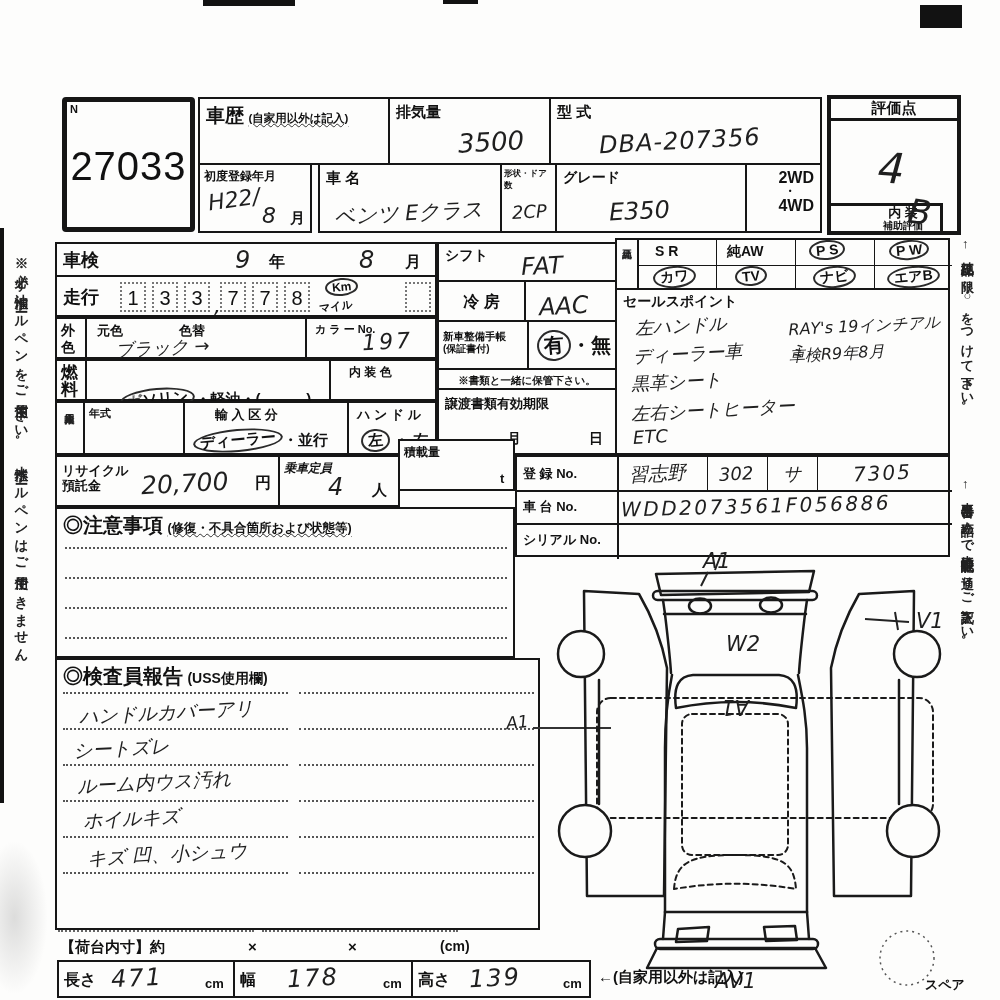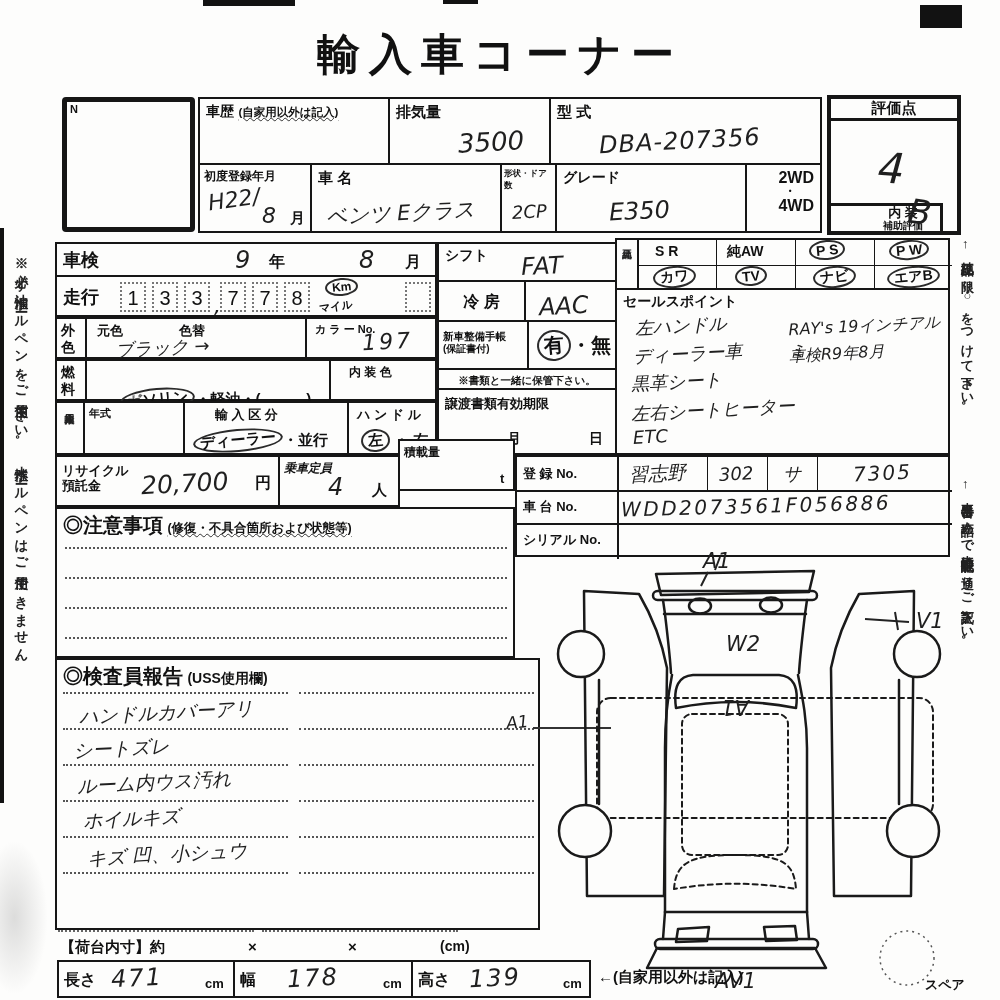--- a/index.html
+++ b/index.html
@@ -26,46 +26,46 @@
   <div class="art" style="left:203px;top:0;width:92px;height:6px;"></div>
   <div class="art" style="left:443px;top:0;width:35px;height:4px;"></div>
   <div class="art" style="left:920px;top:5px;width:42px;height:23px;"></div>
   <div class="art" style="left:0;top:228px;width:4px;height:575px;"></div>
   <div class="abs" style="left:0;top:840px;width:48px;height:155px;background:radial-gradient(ellipse at 30% 50%, #9a9a9a55, transparent 70%);"></div>
 
   <div class="abs vtext" style="left:12px;top:248px;height:580px;font-size:13.5px;letter-spacing:2px;">※必ず油性ボールペンをご使用下さい。 水性ボールペンはご使用できません。</div>
   <div class="abs vtext" style="left:958px;top:238px;height:230px;font-size:13px;letter-spacing:1px;">←純正品に限り○をつけて下さい。</div>
   <div class="abs vtext" style="left:958px;top:478px;height:400px;font-size:13px;letter-spacing:1px;">←車台番号は左詰めで車検証記載の通りご記入下さい。</div>
 
-  <div class="abs lbl" style="left:0;top:26px;width:1000px;text-align:center;font-size:43px;letter-spacing:9px;">輸入車コーナー</div>
 
   <div class="cell" style="left:62px;top:97px;width:133px;height:135px;border-width:5px;border-radius:4px;">
     <span class="abs lbl" style="left:3px;top:1px;font-size:11px;">N</span>
+    <div class="abs" style="left:0;top:42px;width:123px;text-align:center;font-size:40px;letter-spacing:1px;">27033</div>
   </div>
 
   <div class="cell" style="left:198px;top:97px;width:192px;height:68px;">
-    <span class="lbl" style="font-size:14px;margin:4px 0 8px 6px;display:inline-block;">車歴</span>
+    <span class="lbl" style="font-size:19px;margin:4px 0 8px 6px;display:inline-block;">車歴</span>
     <span class="lbl wavy" style="font-size:11.5px;">(自家用以外は記入)</span>
   </div>
   <div class="cell" style="left:388px;top:97px;width:163px;height:68px;">
     <span class="lbl" style="font-size:15px;margin:4px 0 0 6px;display:inline-block;">排気量</span>
     <span class="abs hw rot" style="left:68px;top:28px;font-size:26px;">3500</span>
   </div>
   <div class="cell" style="left:549px;top:97px;width:273px;height:68px;">
     <span class="lbl" style="font-size:15px;margin:4px 0 0 6px;display:inline-block;">型 式</span>
     <span class="abs hw rot" style="left:48px;top:28px;font-size:24px;letter-spacing:1px;">DBA-207356</span>
   </div>
 
   <div class="cell" style="left:198px;top:163px;width:114px;height:70px;">
     <span class="lbl" style="font-size:12px;margin:3px 0 0 4px;display:inline-block;">初度登録年月</span>
     <span class="abs hw" style="left:8px;top:22px;font-size:22px;transform:rotate(-8deg);">H22/</span>
     <span class="abs hw" style="left:62px;top:38px;font-size:22px;">8</span>
     <span class="abs lbl" style="left:90px;top:44px;font-size:15px;">月</span>
   </div>
-  <div class="cell" style="left:310px;top:163px;width:228px;height:70px;">
+  <div class="cell" style="left:318px;top:163px;width:228px;height:70px;">
     <span class="lbl" style="font-size:15px;margin:4px 0 0 6px;display:inline-block;">車 名</span>
     <span class="abs hw rot" style="left:14px;top:34px;font-size:21px;">ベンツ Eクラス</span>
   </div>
   <div class="cell" style="left:500px;top:163px;width:57px;height:70px;">
     <span class="lbl" style="font-size:8.5px;margin:3px 0 0 2px;display:inline-block;">形状・ドア数</span>
     <span class="abs hw rot" style="left:10px;top:36px;font-size:18px;">2CP</span>
   </div>
   <div class="cell" style="left:555px;top:163px;width:192px;height:70px;">
     <span class="lbl" style="font-size:14px;margin:4px 0 0 6px;display:inline-block;">グレード</span>
     <span class="abs hw rot" style="left:52px;top:32px;font-size:24px;">E350</span>
@@ -115,21 +115,21 @@
     <div class="abs" style="left:28px;top:0;width:0;height:42px;border-left:2px solid #161616;"></div>
     <span class="abs lbl" style="left:40px;top:3px;font-size:13px;">元色</span>
     <span class="abs lbl" style="left:122px;top:3px;font-size:13px;">色替</span>
     <span class="abs hw rot" style="left:58px;top:17px;font-size:18px;">ブラック →</span>
     <div class="abs" style="left:248px;top:0;width:0;height:42px;border-left:2px solid #161616;"></div>
     <span class="abs lbl" style="left:258px;top:3px;font-size:11px;">カ ラ ー No.</span>
     <span class="abs hw rot" style="left:305px;top:10px;font-size:22px;letter-spacing:3px;">197</span>
   </div>
 
   <div class="cell" style="left:55px;top:359px;width:382px;height:42px;">
-    <span class="abs lbl" style="left:4px;top:3px;width:18px;font-size:14px;word-break:break-all;line-height:17px;">燃料</span>
+    <span class="abs lbl" style="left:4px;top:3px;width:18px;font-size:17px;word-break:break-all;line-height:17px;">燃料</span>
     <div class="abs" style="left:28px;top:0;width:0;height:42px;border-left:2px solid #161616;"></div>
     <span class="abs" style="left:38px;top:10px;font-size:15px;font-weight:bold;white-space:pre;">
       <span class="circ" style="font-size:15px;">ガソリン</span><span>・軽油・(           )</span>
     </span>
     <div class="abs" style="left:272px;top:0;width:108px;height:42px;border-left:2px solid #161616;">
       <span class="lbl" style="font-size:12px;margin:3px 0 0 18px;display:inline-block;">内 装 色</span>
     </div>
   </div>
 
   <div class="cell" style="left:55px;top:401px;width:382px;height:54px;text-decoration:underline;">

